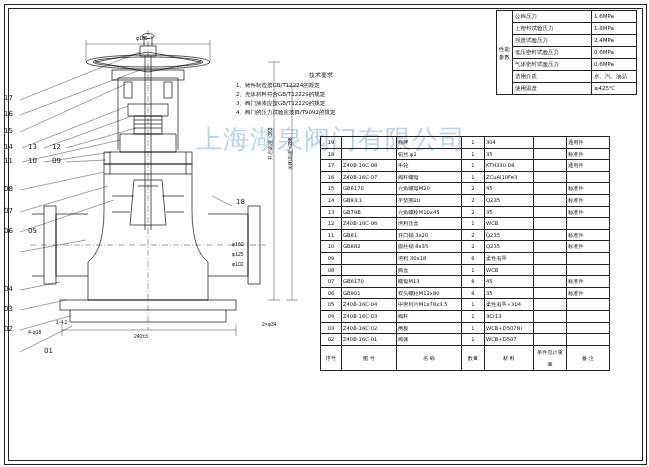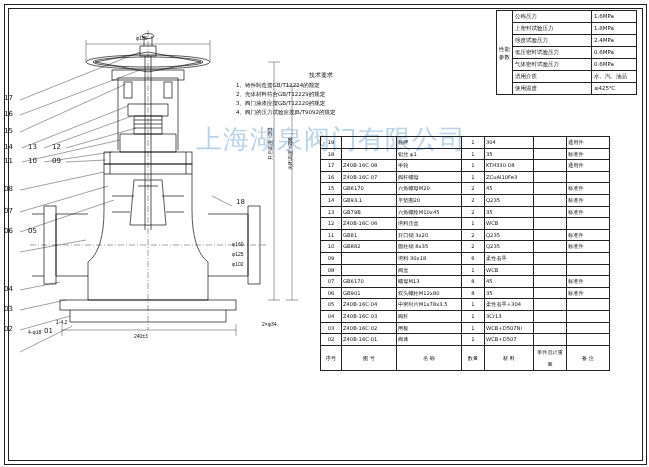--- a/index.html
+++ b/index.html
@@ -370,21 +370,21 @@
     <div class="lbl" style="left:4px;top:157px;">11</div>
     <div class="lbl" style="left:28px;top:157px;">10</div>
     <div class="lbl" style="left:52px;top:157px;">09</div>
     <div class="lbl" style="left:4px;top:185px;">08</div>
     <div class="lbl" style="left:4px;top:207px;">07</div>
     <div class="lbl" style="left:4px;top:227px;">06</div>
     <div class="lbl" style="left:28px;top:227px;">05</div>
     <div class="lbl" style="left:4px;top:285px;">04</div>
     <div class="lbl" style="left:4px;top:305px;">03</div>
     <div class="lbl" style="left:4px;top:325px;">02</div>
-    <div class="lbl" style="left:4px;top:327px;padding-left:40px;">01</div>
+    <div class="lbl" style="left:4px;top:347px;padding-left:40px;">01</div>
     <div class="lbl" style="left:236px;top:198px;">18</div>
 
     <div class="t t5" style="left:136px;top:36px;">φ180</div>
     <div class="t t5" style="left:134px;top:334px;">240±3</div>
     <div class="t t5" style="left:262px;top:322px;">2×φ34</div>
     <div class="t t5" style="left:268px;top:160px;transform:rotate(-90deg);transform-origin:left top;">开启高度 ≈363</div>
     <div class="t t5" style="left:288px;top:170px;transform:rotate(-90deg);transform-origin:left top;">关闭高度 ≈286</div>
     <div class="t t5" style="left:232px;top:242px;">φ160</div>
     <div class="t t5" style="left:232px;top:252px;">φ125</div>
     <div class="t t5" style="left:232px;top:262px;">φ102</div>

